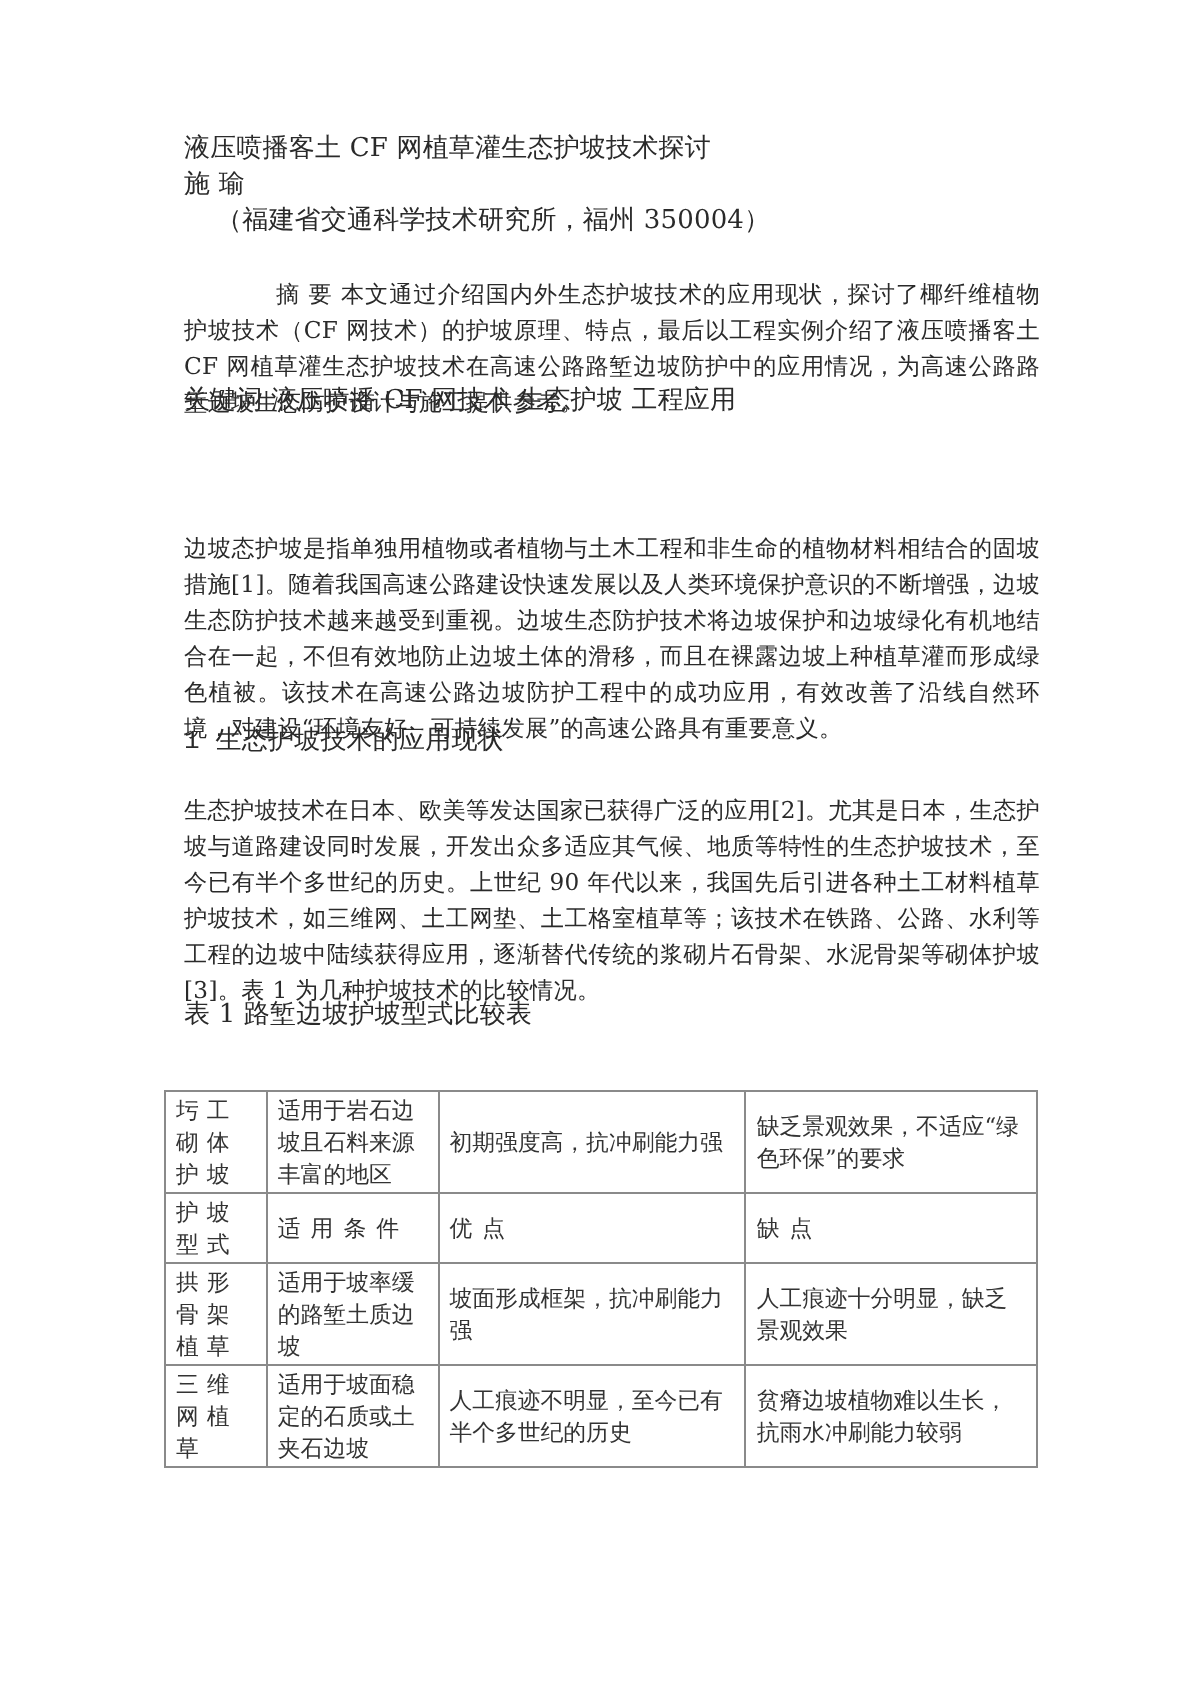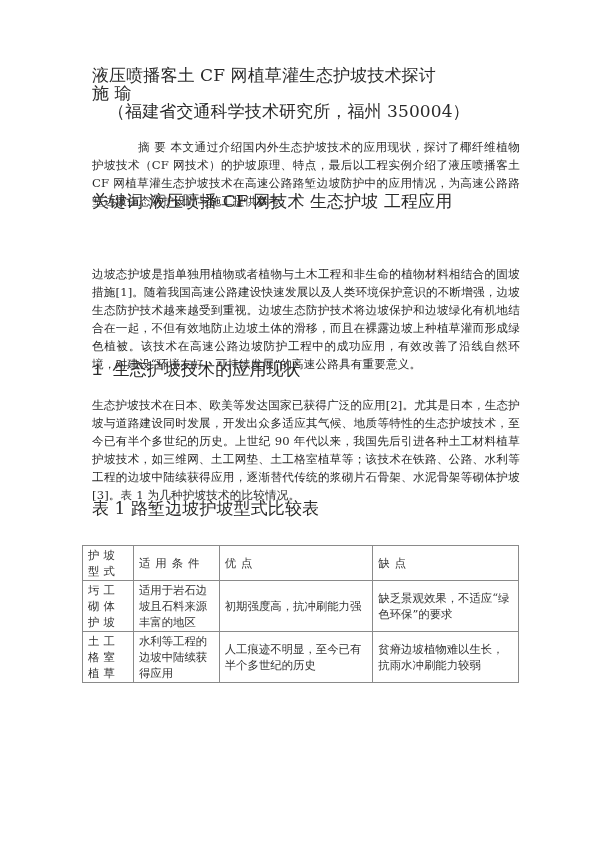--- a/index.html
+++ b/index.html
@@ -2,21 +2,21 @@
 <html><head>
   <meta charset="utf-8">
   <style>
     html, body { margin: 0; padding: 0; background: #ffffff; }
     body {
       width: 600px; height: 850px; position: relative; overflow: hidden;
       font-family: "DejaVu Serif", "Liberation Serif", serif;
       color: #2a2a2a;
     }
     .line {
-      position: absolute; left: 92px; font-size: 17px; line-height: 18px;
+      position: absolute; left: 92px; font-size: 13px; line-height: 18px;
       white-space: nowrap; letter-spacing: 0.1px;
     }
     .para {
       position: absolute; left: 92px; width: 428px; font-size: 11.6px; line-height: 18px;
       text-align: justify; letter-spacing: 0.15px;
     }
     .indent { text-indent: 46px; }
     table.cmp {
       position: absolute; left: 82px; top: 545px; width: 437px;
       border-collapse: collapse; font-size: 11.4px; line-height: 16px;
@@ -44,32 +44,38 @@
 
 <div class="para" style="top:265px;">边坡态护坡是指单独用植物或者植物与土木工程和非生命的植物材料相结合的固坡措施[1]。随着我国高速公路建设快速发展以及人类环境保护意识的不断增强，边坡生态防护技术越来越受到重视。边坡生态防护技术将边坡保护和边坡绿化有机地结合在一起，不但有效地防止边坡土体的滑移，而且在裸露边坡上种植草灌而形成绿色植被。该技术在高速公路边坡防护工程中的成功应用，有效改善了沿线自然环境，对建设“环境友好、可持续发展”的高速公路具有重要意义。</div>
 
 <div class="line" style="top:362px;font-family:Liberation Mono, monospace;">1 生态护坡技术的应用现状</div>
 <div class="para" style="top:396px;">生态护坡技术在日本、欧美等发达国家已获得广泛的应用[2]。尤其是日本，生态护坡与道路建设同时发展，开发出众多适应其气候、地质等特性的生态护坡技术，至今已有半个多世纪的历史。上世纪 90 年代以来，我国先后引进各种土工材料植草护坡技术，如三维网、土工网垫、土工格室植草等；该技术在铁路、公路、水利等工程的边坡中陆续获得应用，逐渐替代传统的浆砌片石骨架、水泥骨架等砌体护坡[3]。表 1 为几种护坡技术的比较情况。</div>
 
 <div class="line" style="top:499px;">表 1  路堑边坡护坡型式比较表</div>
 
 <table class="cmp">
   <tbody>
-      <tr style="height:32px;">
+      <tr style="height:43px;">
+    <td class="c1">圬工砌体护坡</td>
+    <td class="c2">适用于岩石边坡且石料来源丰富的地区</td>
+    <td class="c3">初期强度高，抗冲刷能力强</td>
+    <td class="c4">缺乏景观效果，不适应“绿色环保”的要求</td>
+  </tr>
+  <tr style="height:32px;">
     <td class="c1">护坡型式</td>
     <td class="c2 spaced">适用条件</td>
     <td class="c3 spaced">优点</td>
     <td class="c4 spaced">缺点</td>
   </tr>
-  <tr style="height:43px;">
-    <td class="c1">圬工砌体护坡</td>
-    <td class="c2">适用于岩石边坡且石料来源丰富的地区</td>
-    <td class="c3">初期强度高，抗冲刷能力强</td>
-    <td class="c4">缺乏景观效果，不适应“绿色环保”的要求</td>
+  <tr style="height:33px;">
+    <td class="c1">拱形骨架植草</td>
+    <td class="c2">适用于坡率缓的路堑土质边坡</td>
+    <td class="c3">坡面形成框架，抗冲刷能力强</td>
+    <td class="c4">人工痕迹十分明显，缺乏景观效果</td>
   </tr>
   <tr style="height:48px;">
-    <td class="c1">土工格室植草</td>
-    <td class="c2">水利等工程的边坡中陆续获得应用</td>
+    <td class="c1">三维网植草</td>
+    <td class="c2">适用于坡面稳定的石质或土夹石边坡</td>
     <td class="c3">人工痕迹不明显，至今已有半个多世纪的历史</td>
     <td class="c4">贫瘠边坡植物难以生长，抗雨水冲刷能力较弱</td>
   </tr>
 </tbody>
   </table>
 
 </body></html>

